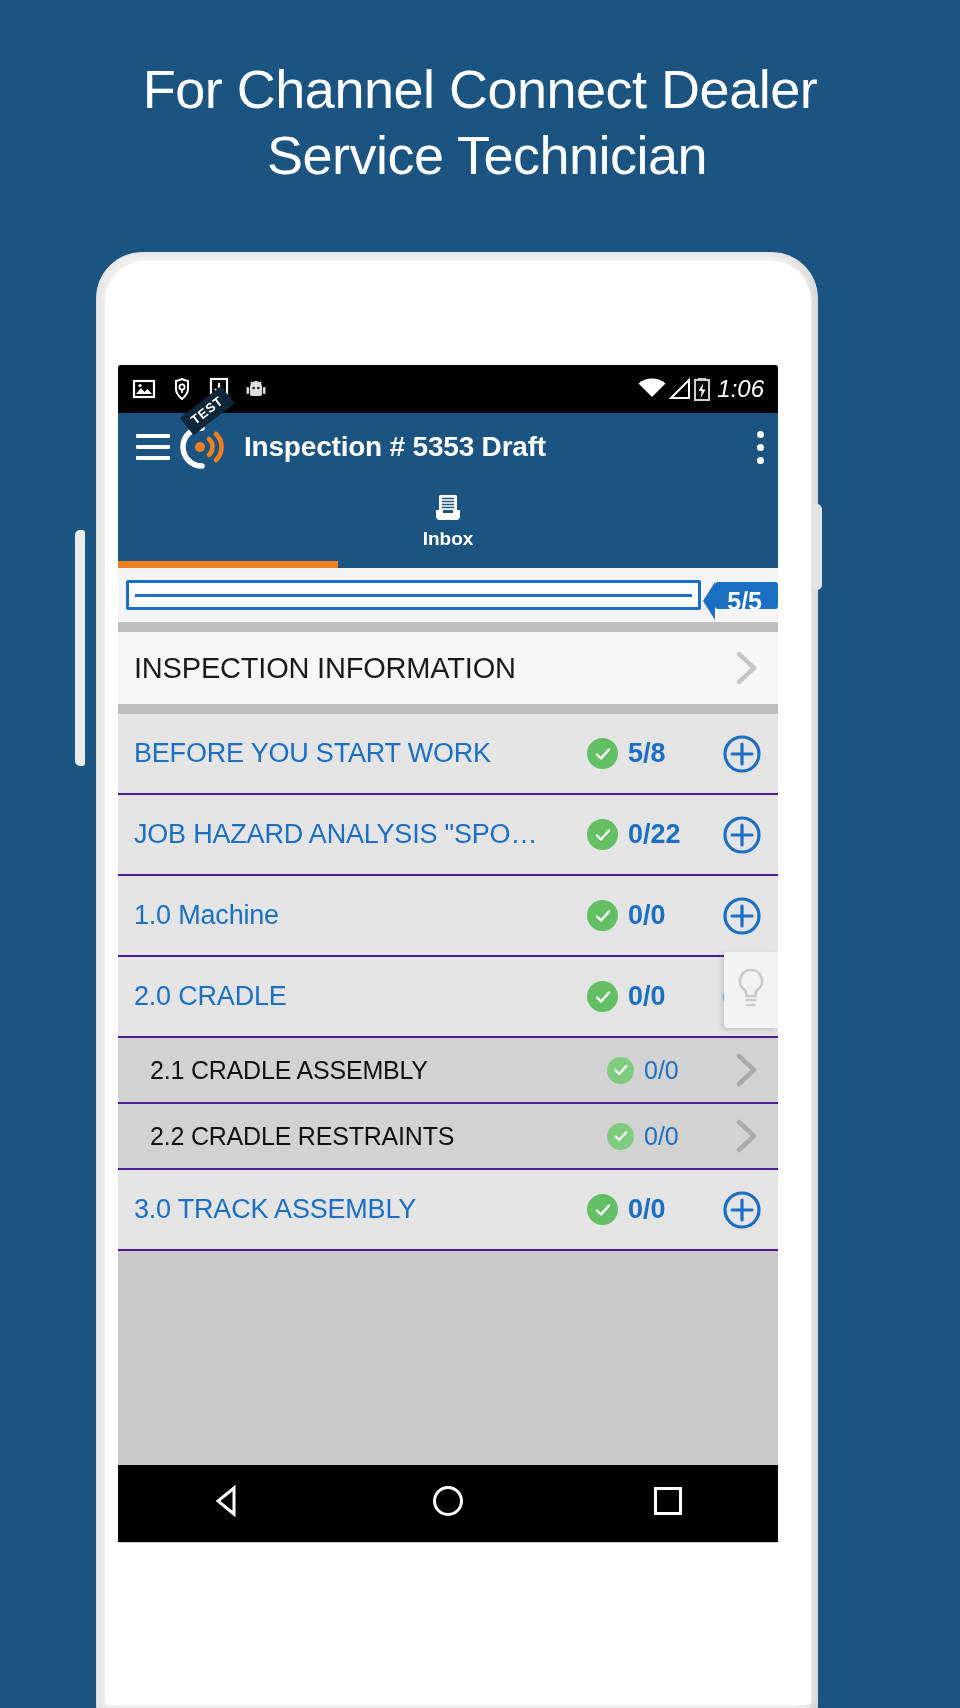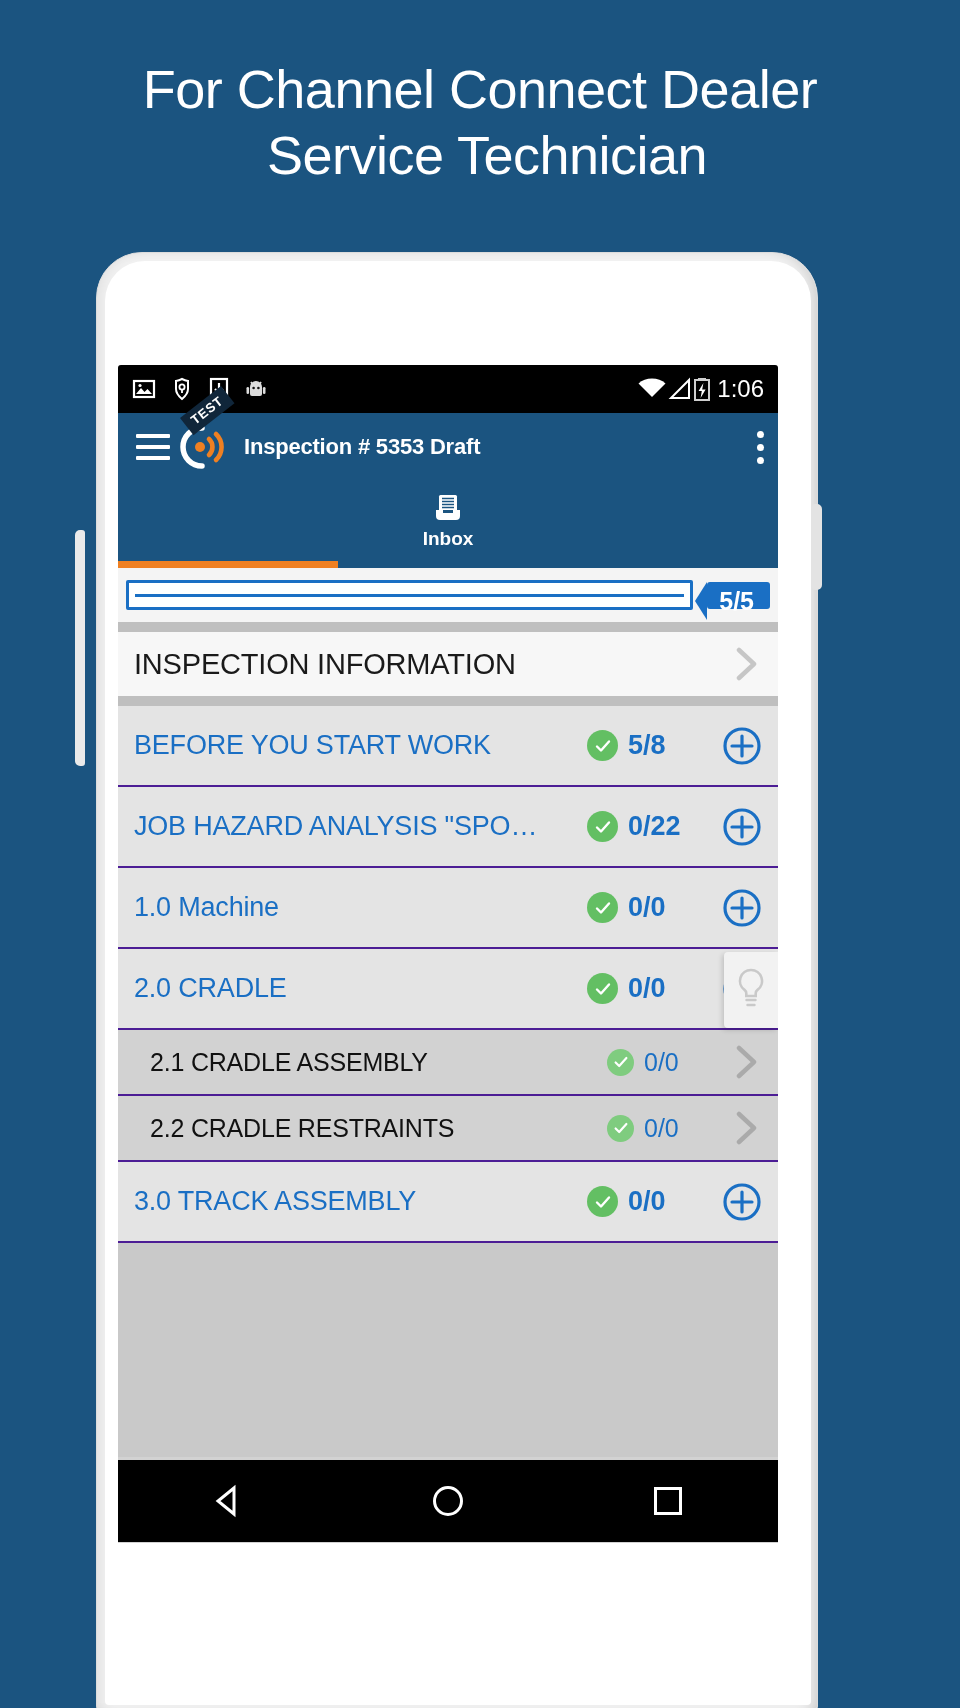--- a/index.html
+++ b/index.html
@@ -70,41 +70,41 @@
     overflow: hidden;
     border-radius: 3px 3px 0 0;
   }
 
   
   .statusbar {
     position: relative; height: 48px; background: #000000;
     display: flex; align-items: center; padding: 0 14px;
   }
   .sb-left { display: flex; align-items: center; gap: 14px; }
-  .sb-right { margin-left: auto; display: flex; align-items: center; gap: 1px; }
+  .sb-right { margin-left: auto; display: flex; align-items: center; gap: 1px; font-style: italic; }
   .sb-icon { display: block; }
   .sb-clock { color: #ffffff; font-size: 24px; font-weight: 400; margin-left: 5px; letter-spacing: 0; }
 
   
   .appbar {
     position: relative; height: 68px; background: #1b5480;
     display: flex; align-items: center; padding: 0 14px 0 18px;
   }
   .hamburger { width: 34px; height: 26px; display: flex; flex-direction: column; justify-content: space-between; flex: none; }
   .hamburger i { display: block; height: 4px; background: #fff; border-radius: 1px; }
   .logo-wrap { position: relative; width: 60px; height: 54px; margin-left: 2px; flex: none; }
   .ribbon {
     position: absolute; left: 8px; top: -2px;
     width: 52px; height: 22px; background: #10263a;
     transform: rotate(-38deg); transform-origin: left top;
     color: #fff; font-size: 13px; font-weight: 700; letter-spacing: .8px;
     text-align: center; line-height: 22px; z-index: 3;
   }
   .apptitle {
-    color: #ffffff; font-size: 22px; font-weight: 700;
+    color: #ffffff; font-size: 28px; font-weight: 700;
     margin-left: 12px; white-space: nowrap; letter-spacing: -0.2px;
   }
   .overflow { margin-left: auto; width: 8px; display: flex; flex-direction: column; gap: 6px; align-items: center; flex:none; }
   .overflow i { width: 7px; height: 7px; background: #fff; border-radius: 50%; display: block; }
 
   
   .tabs { position: relative; background: #1b5480; display: flex; height: 80px; }
   .tab { flex: 1; display: flex; flex-direction: column; align-items: center; justify-content: center; gap: 4px; }
   .tab-label { color: #ffffff; font-size: 19px; font-weight: 700; }
   .tab-ico { height: 32px; display: flex; align-items: flex-end; }
@@ -119,37 +119,37 @@
   }
   .pbar {
     flex: 1; height: 30px; background: #ffffff;
     border: 3px solid #1a6fc4; border-radius: 2px;
     display: flex; align-items: center; padding: 0 6px;
   }
   .pbar i { display:block; width: 100%; height: 3px; background: #1a6fc4; }
   .pbadge {
     position: relative; background: #1a6fc4; color: #ffffff;
     font-size: 25px; font-weight: 700; height: 27px; line-height: 38px;
-    padding: 0 16px 0 12px; margin-left: 14px; margin-right: 8px;
+    padding: 0 16px 0 12px; margin-left: 14px; margin-right: 0;
     border-radius: 3px;
   }
   .pbadge::before {
     content: ""; position: absolute; left: -12px; top: 0;
     border-top: 19px solid transparent; border-bottom: 19px solid transparent;
     border-right: 12px solid #1a6fc4;
   }
 
   
   .list { position: relative; background: #d2d2d2; height: 838px; }
   .divider { height: 10px; background: #bfbfbf; }
   .row {
     position: relative; display: flex; align-items: center;
     padding: 0 16px 0 16px; border-bottom: 2px solid #4c1d95;
   }
-  .row.head { height: 64px; background: #f7f7f7; border-bottom: none; }
+  .row.head { height: 72px; background: #f7f7f7; border-bottom: none; }
   .row.lvl1 { height: 81px; background: #e4e4e4; }
   .row.lvl2 { height: 66px; background: #d2d2d2; padding-left: 32px; }
   .row-title { font-size: 27px; font-weight: 400; color: #1a6fc4; letter-spacing: -0.2px; white-space: nowrap; overflow: hidden; }
   .row.head .row-title { color: #1a1a1a; font-size: 29px; }
   .row.lvl2 .row-title { color: #111111; font-size: 25px; }
   .spacer { flex: 1; }
   .check {
     width: 31px; height: 31px; border-radius: 50%;
     background: #63bf63; display: flex; align-items: center; justify-content: center;
     flex: none; margin-right: 10px;

